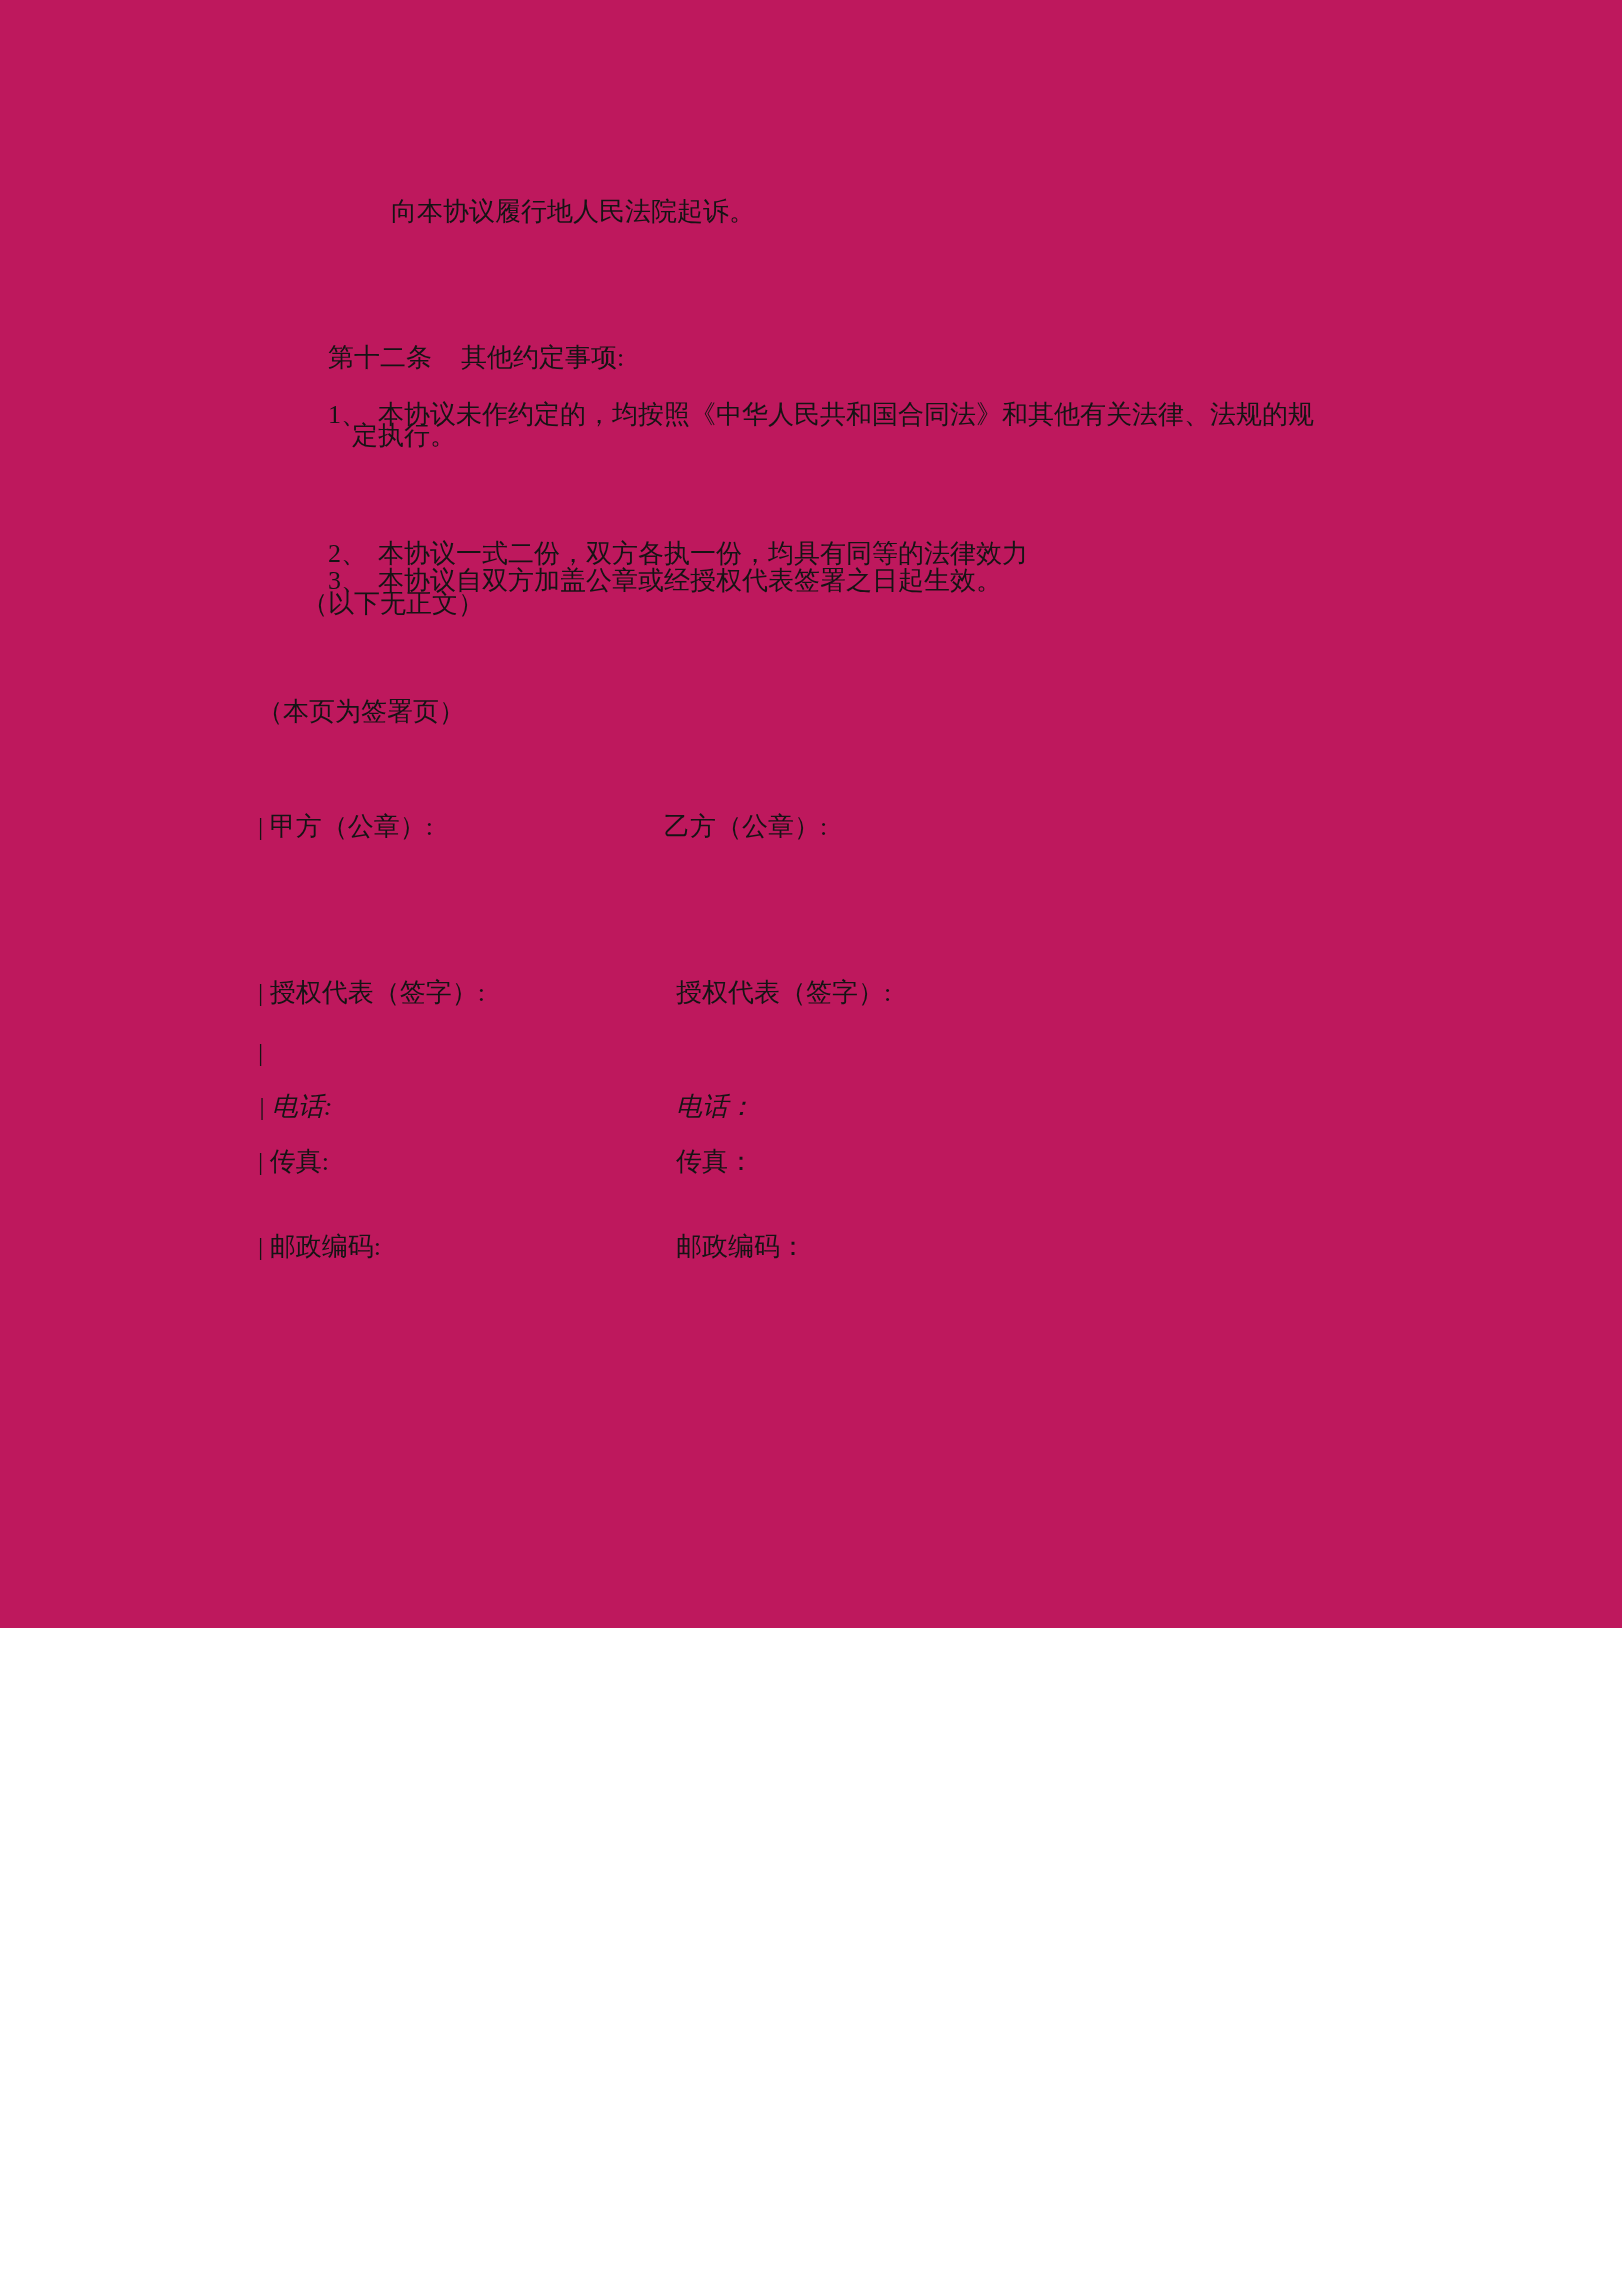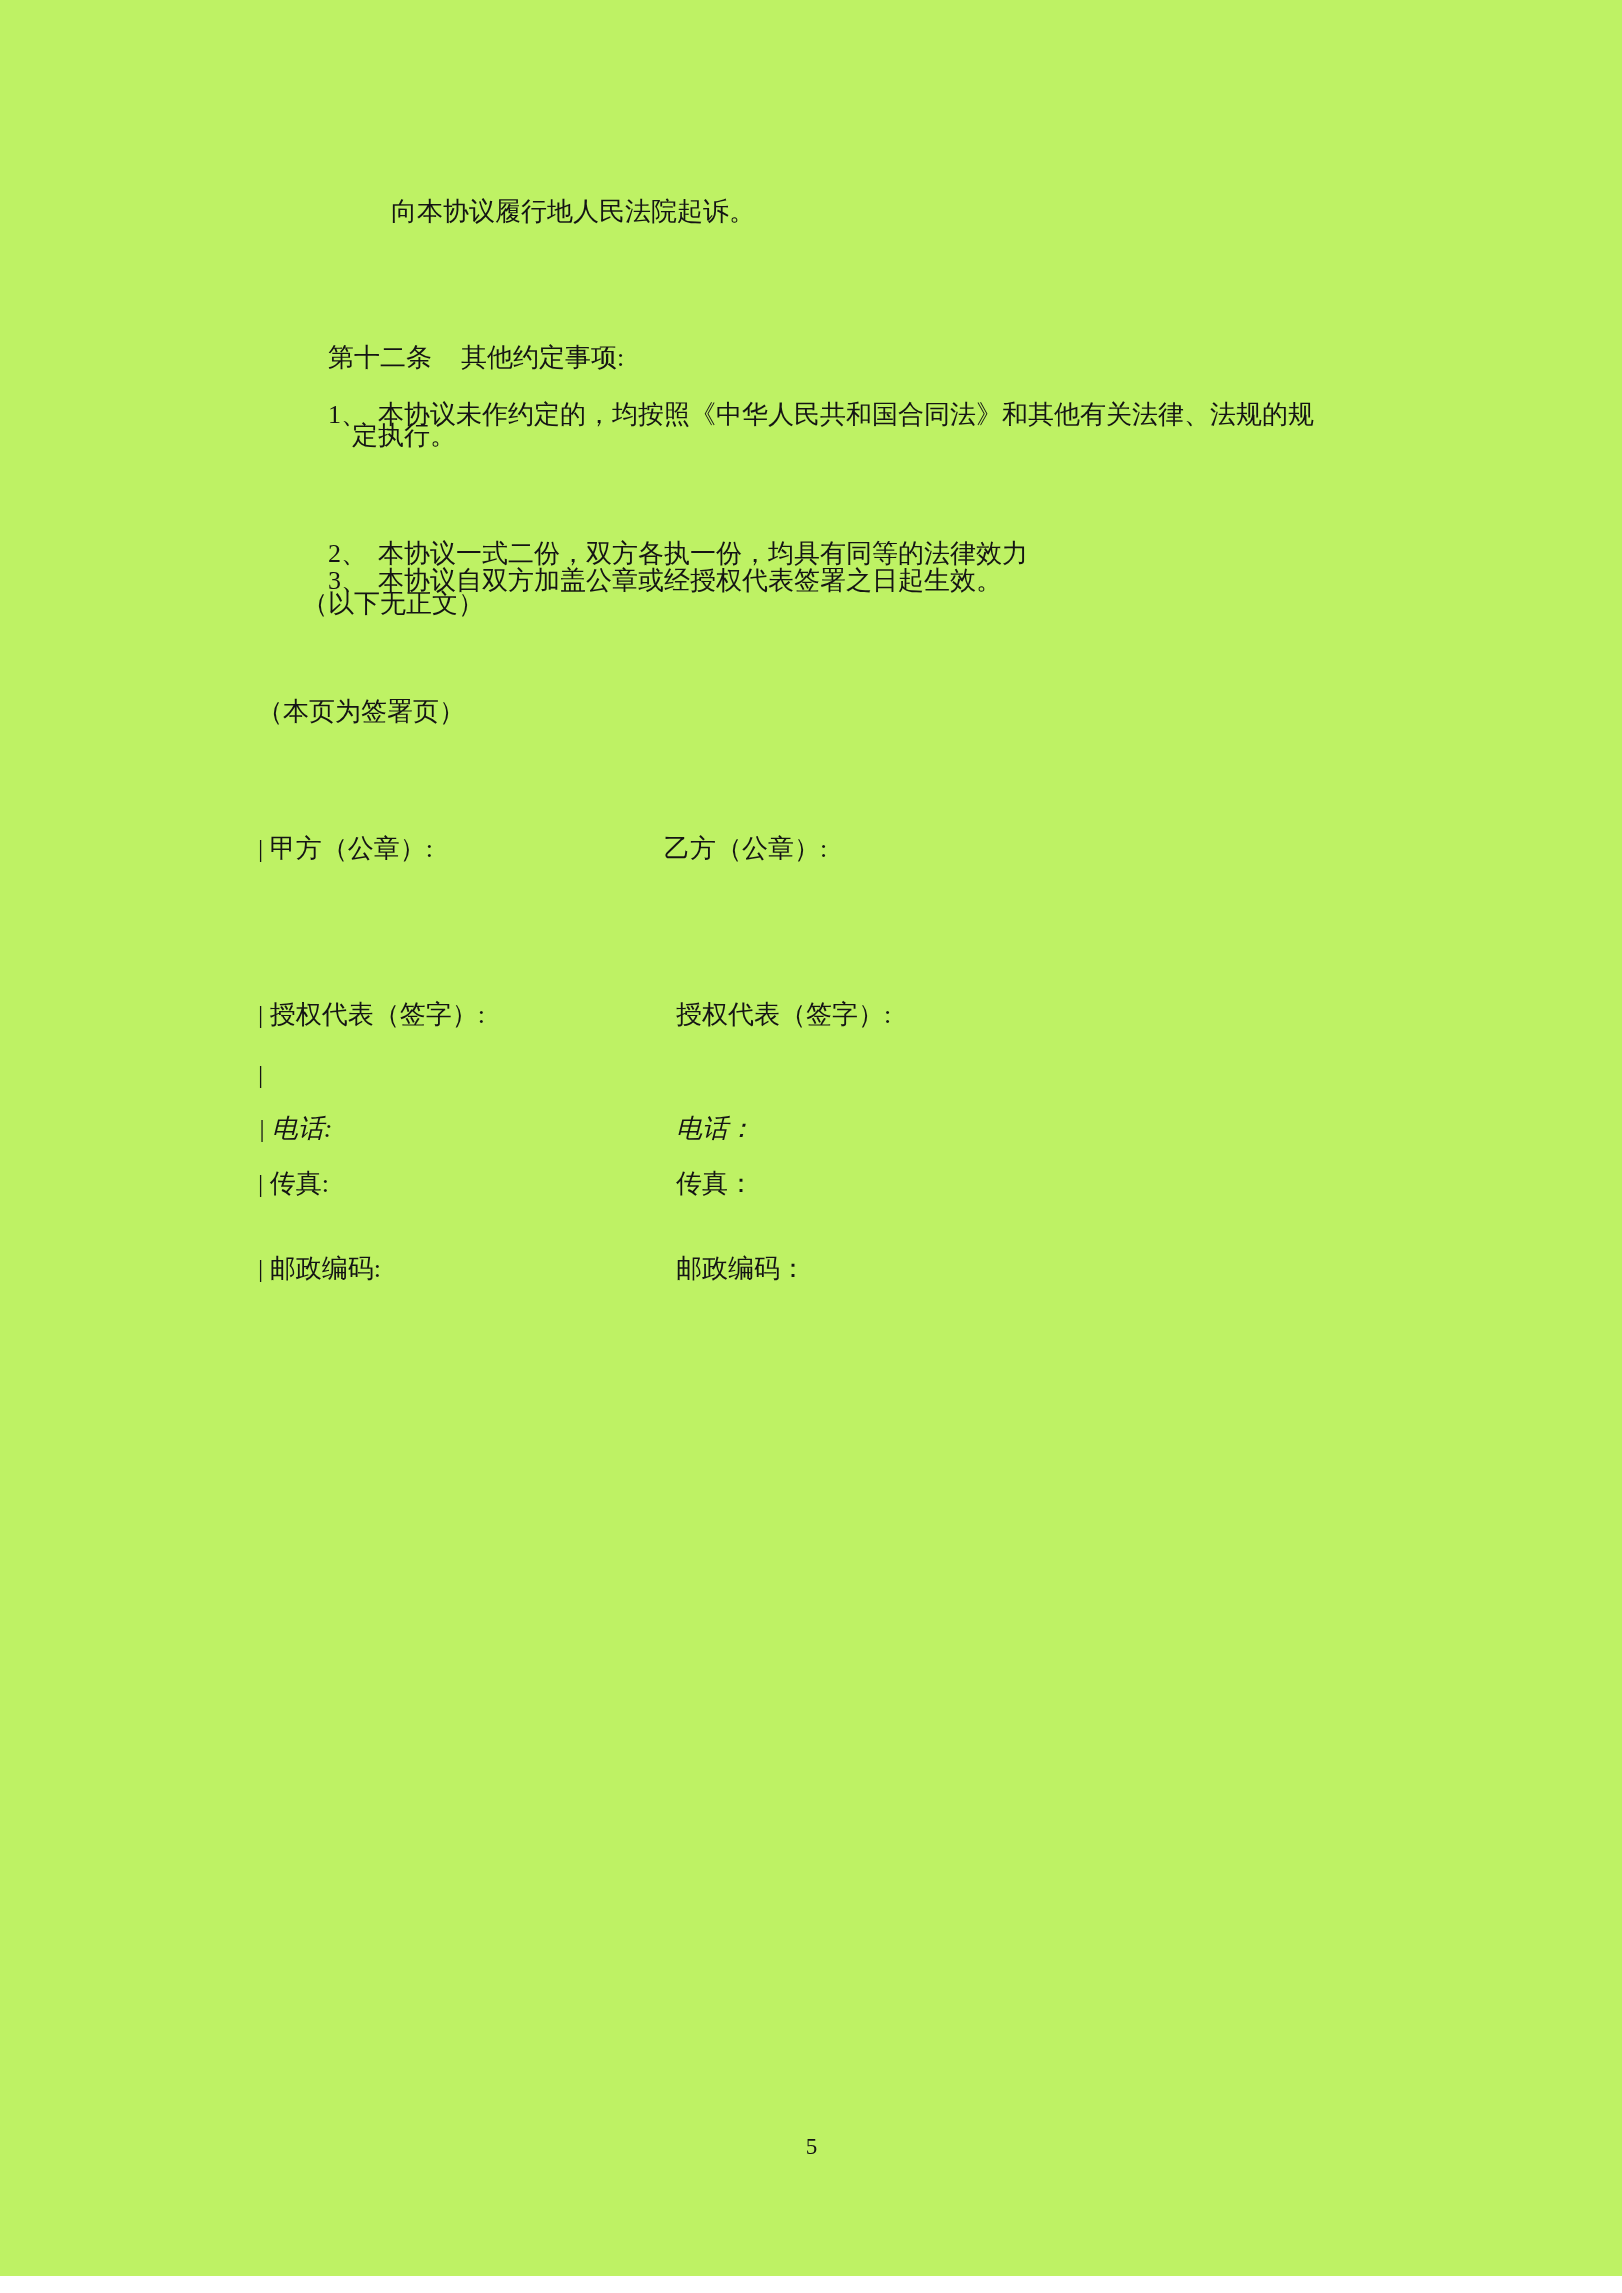--- a/index.html
+++ b/index.html
@@ -1,20 +1,20 @@
 <!DOCTYPE html>
 <html style="font-size:14.5px"><head>
 <meta charset="utf-8">
 <style>
   html, body { margin: 0; padding: 0; background: #ffffff; }
   .page {
     position: relative;
     width: 1623px;
-    height: 2276px;
-    background: #bef264;
+    height: 1628px;
+    background: #be185d;
     color: #141414;
     font-family: "Liberation Serif", "DejaVu Serif", serif;
     font-size: 26px;
   }
   .line {
     position: absolute;
     line-height: 33px;
     white-space: pre;
   }
   
@@ -22,21 +22,21 @@
   .l-heading   { left: 302px; top: 308px; }
   .heading-num { display: inline-block; margin-right: 29px; }
   .l-item1a    { left: 302px; top: 365px; }
   .l-item1b    { left: 352px; top: 419px; }
   .l-item2     { left: 302px; top: 504px; }
   .l-item3     { left: 302px; top: 531px; }
   .num { display: inline-block; width: 50px; }
   .l-note-end  { left: 302px; top: 587px; }
   .l-note-sign { left: 257px; top: 695px; }
   
-  .sig-row { position: absolute; left: 0; right: 0; height: 33px; margin-top: 22px; }
+  .sig-row { position: absolute; left: 0; right: 0; height: 33px; }
   .r1 { top: 810px; }
   .r2 { top: 865px; }
   .r3 { top: 976px; }
   .r4 { top: 1036px; }
   .r5 { top: 1090px; font-style: italic; }
   .r6 { top: 1145px; }
   .r7 { top: 1230px; }
   .sig-left  { position: absolute; left: 258px; line-height: 33px; white-space: pre; }
   .sig-right { position: absolute; left: 664px; line-height: 33px; white-space: pre; }
   .r3 .sig-right, .r5 .sig-right, .r6 .sig-right, .r7 .sig-right { left: 676px; }

